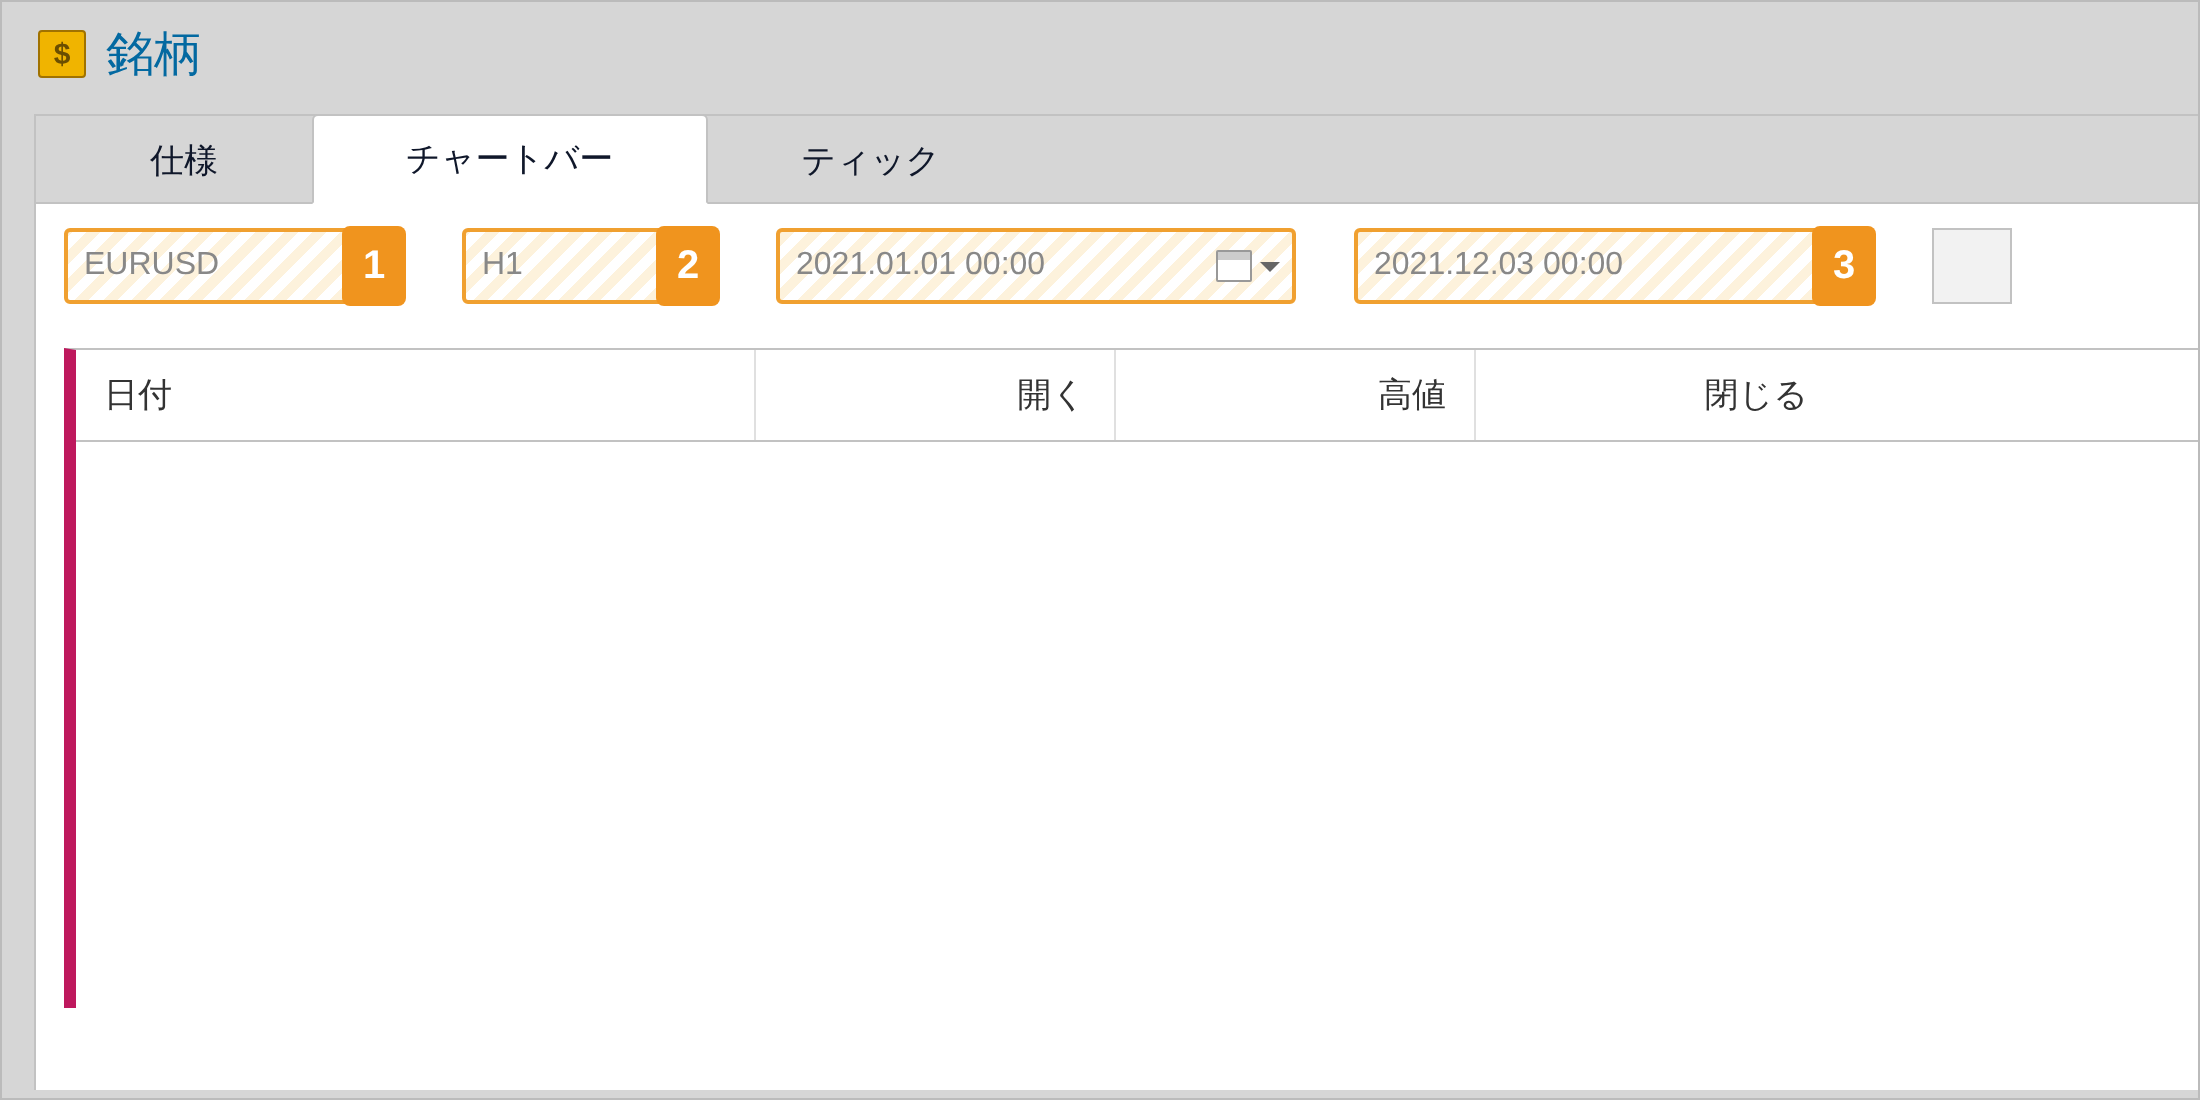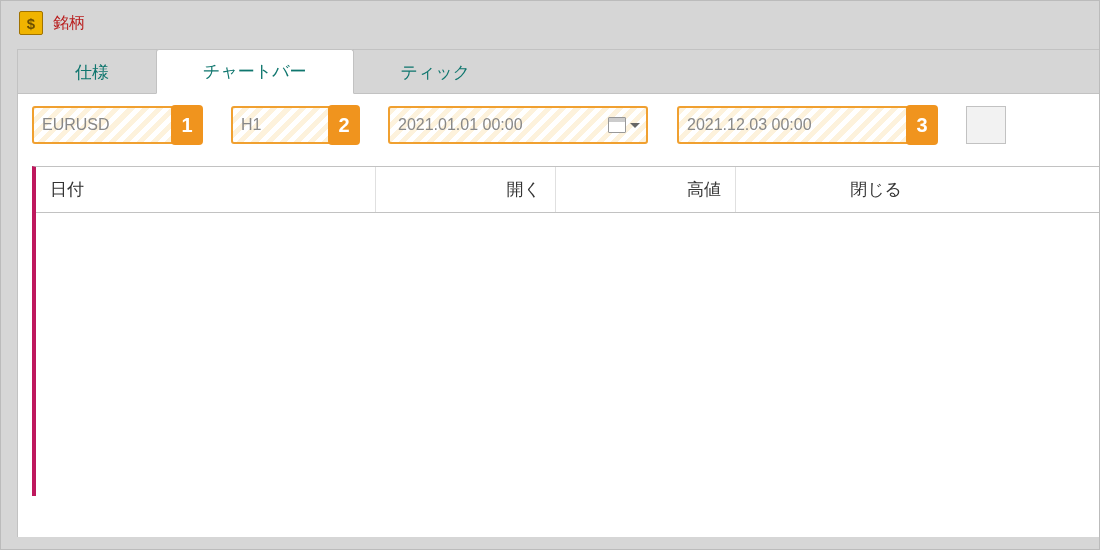--- a/index.html
+++ b/index.html
@@ -31,22 +31,22 @@
       border: 1px solid #a07200;
       border-radius: 2px;
       display: flex;
       align-items: center;
       justify-content: center;
       color: #6b4e00;
       font-weight: bold;
       font-size: 15px;
     }
     .title-text {
-      font-size: 16px;
-      color: #b91c1c;
+      font-size: 24px;
+      color: #0369a1;
     }
     .content-wrap {
       background: #fff;
       margin: 0 0 0 16px;
       height: calc(100% - 60px);
       border-top: 1px solid #c2c2c2;
       border-left: 1px solid #c2c2c2;
       position: relative;
     }
     .tabs {
@@ -54,21 +54,21 @@
       align-items: flex-end;
       background: #d6d6d6;
       height: 44px;
       padding-left: 10px;
       border-bottom: 1px solid #c2c2c2;
       gap: 0;
     }
     .tab {
       padding: 10px 46px;
       font-size: 17px;
-      color: #0f766e;
+      color: #0f172a;
       cursor: pointer;
       border: 1px solid transparent;
       border-bottom: none;
       position: relative;
       top: 1px;
     }
     .tab.active {
       background: #fff;
       border: 1px solid #c2c2c2;
       border-bottom: 1px solid #fff;
@@ -146,21 +146,21 @@
     }
     .extra-btn {
       height: 38px;
       width: 40px;
       border: 1px solid #c2c2c2;
       background: #f2f2f2;
     }
     .table-area {
       margin: 4px 0 0 14px;
       border-top: 1px solid #c2c2c2;
-      border-left: 4px solid #be185d;
+      border-left: 6px solid #be185d;
       height: 330px;
       background: #fff;
     }
     .table-header {
       display: flex;
       height: 46px;
       border-bottom: 1px solid #c2c2c2;
     }
     .th {
       border-right: 1px solid #e0e0e0;

